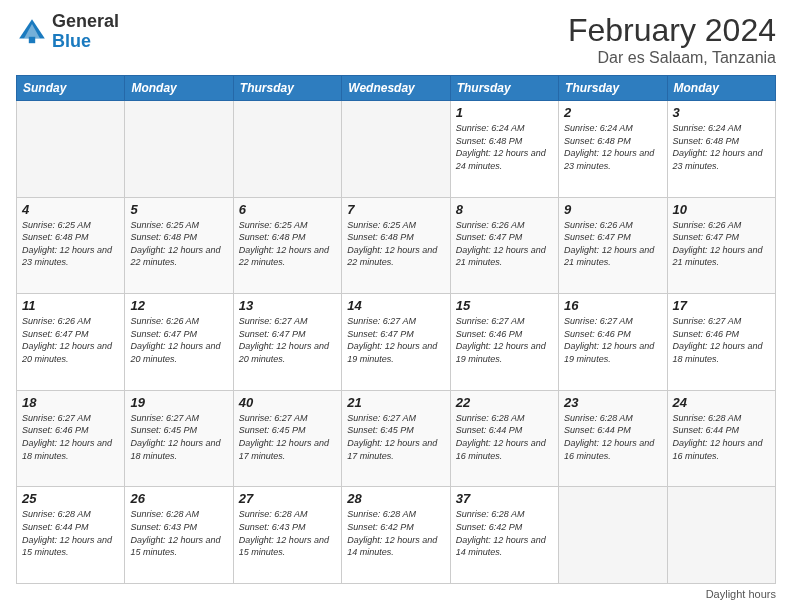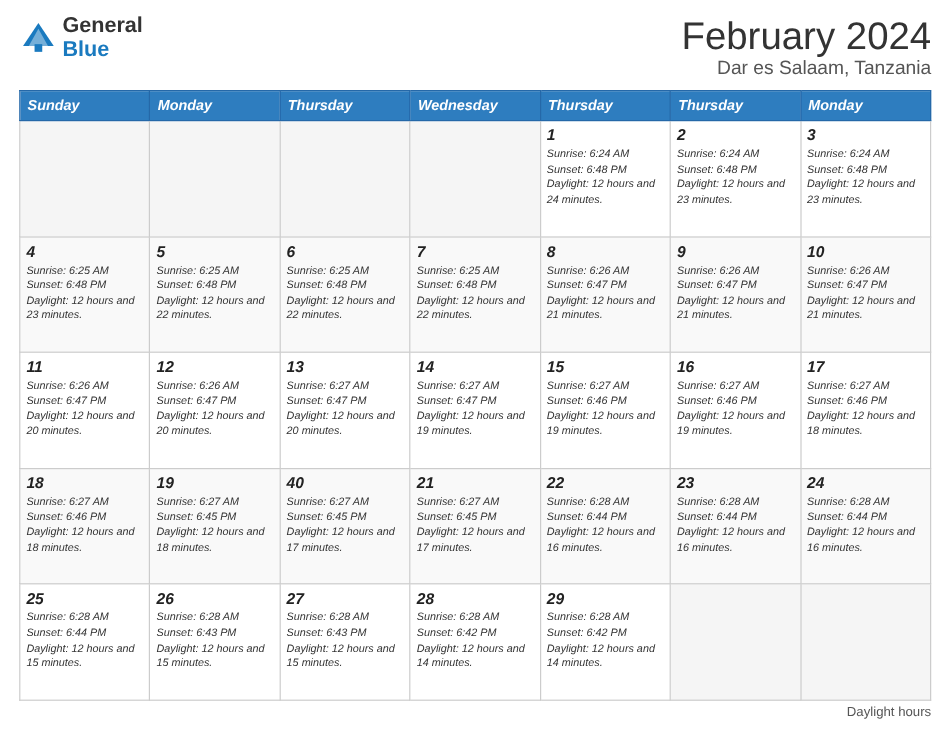--- a/index.html
+++ b/index.html
@@ -323,21 +323,21 @@
 Sunset: 6:43 PM
 Daylight: 12 hours and 15 minutes.</div>
           </td>
           <td>
             <span class="day-number">28</span>
             <div class="day-info" style="white-space: pre-line;">Sunrise: 6:28 AM
 Sunset: 6:42 PM
 Daylight: 12 hours and 14 minutes.</div>
           </td>
           <td>
-            <span class="day-number">29</span>
+            <span class="day-number">37</span>
             <div class="day-info" style="white-space: pre-line;">Sunrise: 6:28 AM
 Sunset: 6:42 PM
 Daylight: 12 hours and 14 minutes.</div>
           </td>
           <td class="empty"></td>
           <td class="empty"></td>
         </tr>
       </tbody>
   </table>
 

